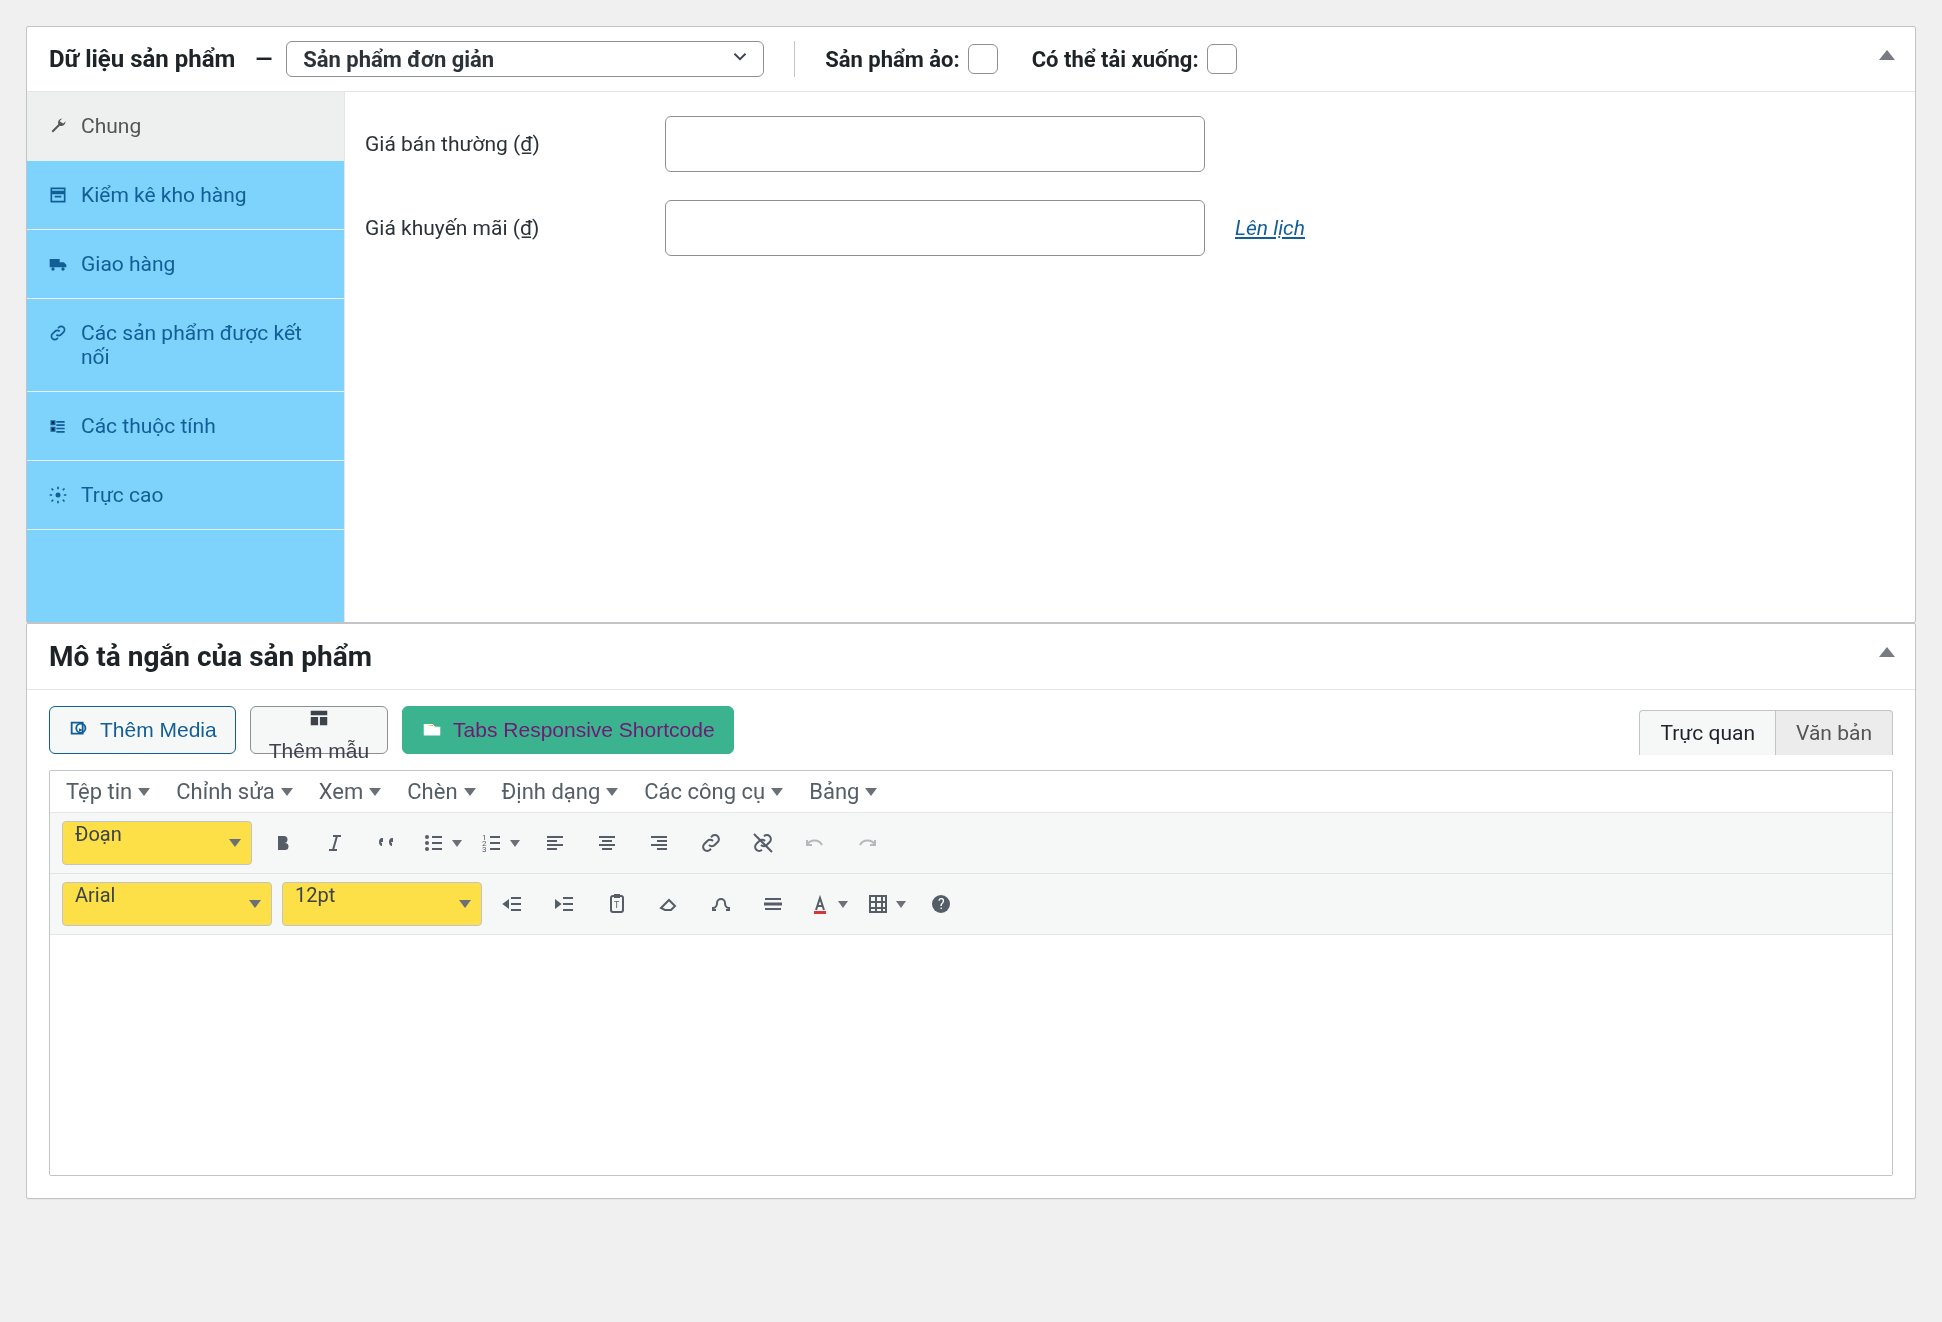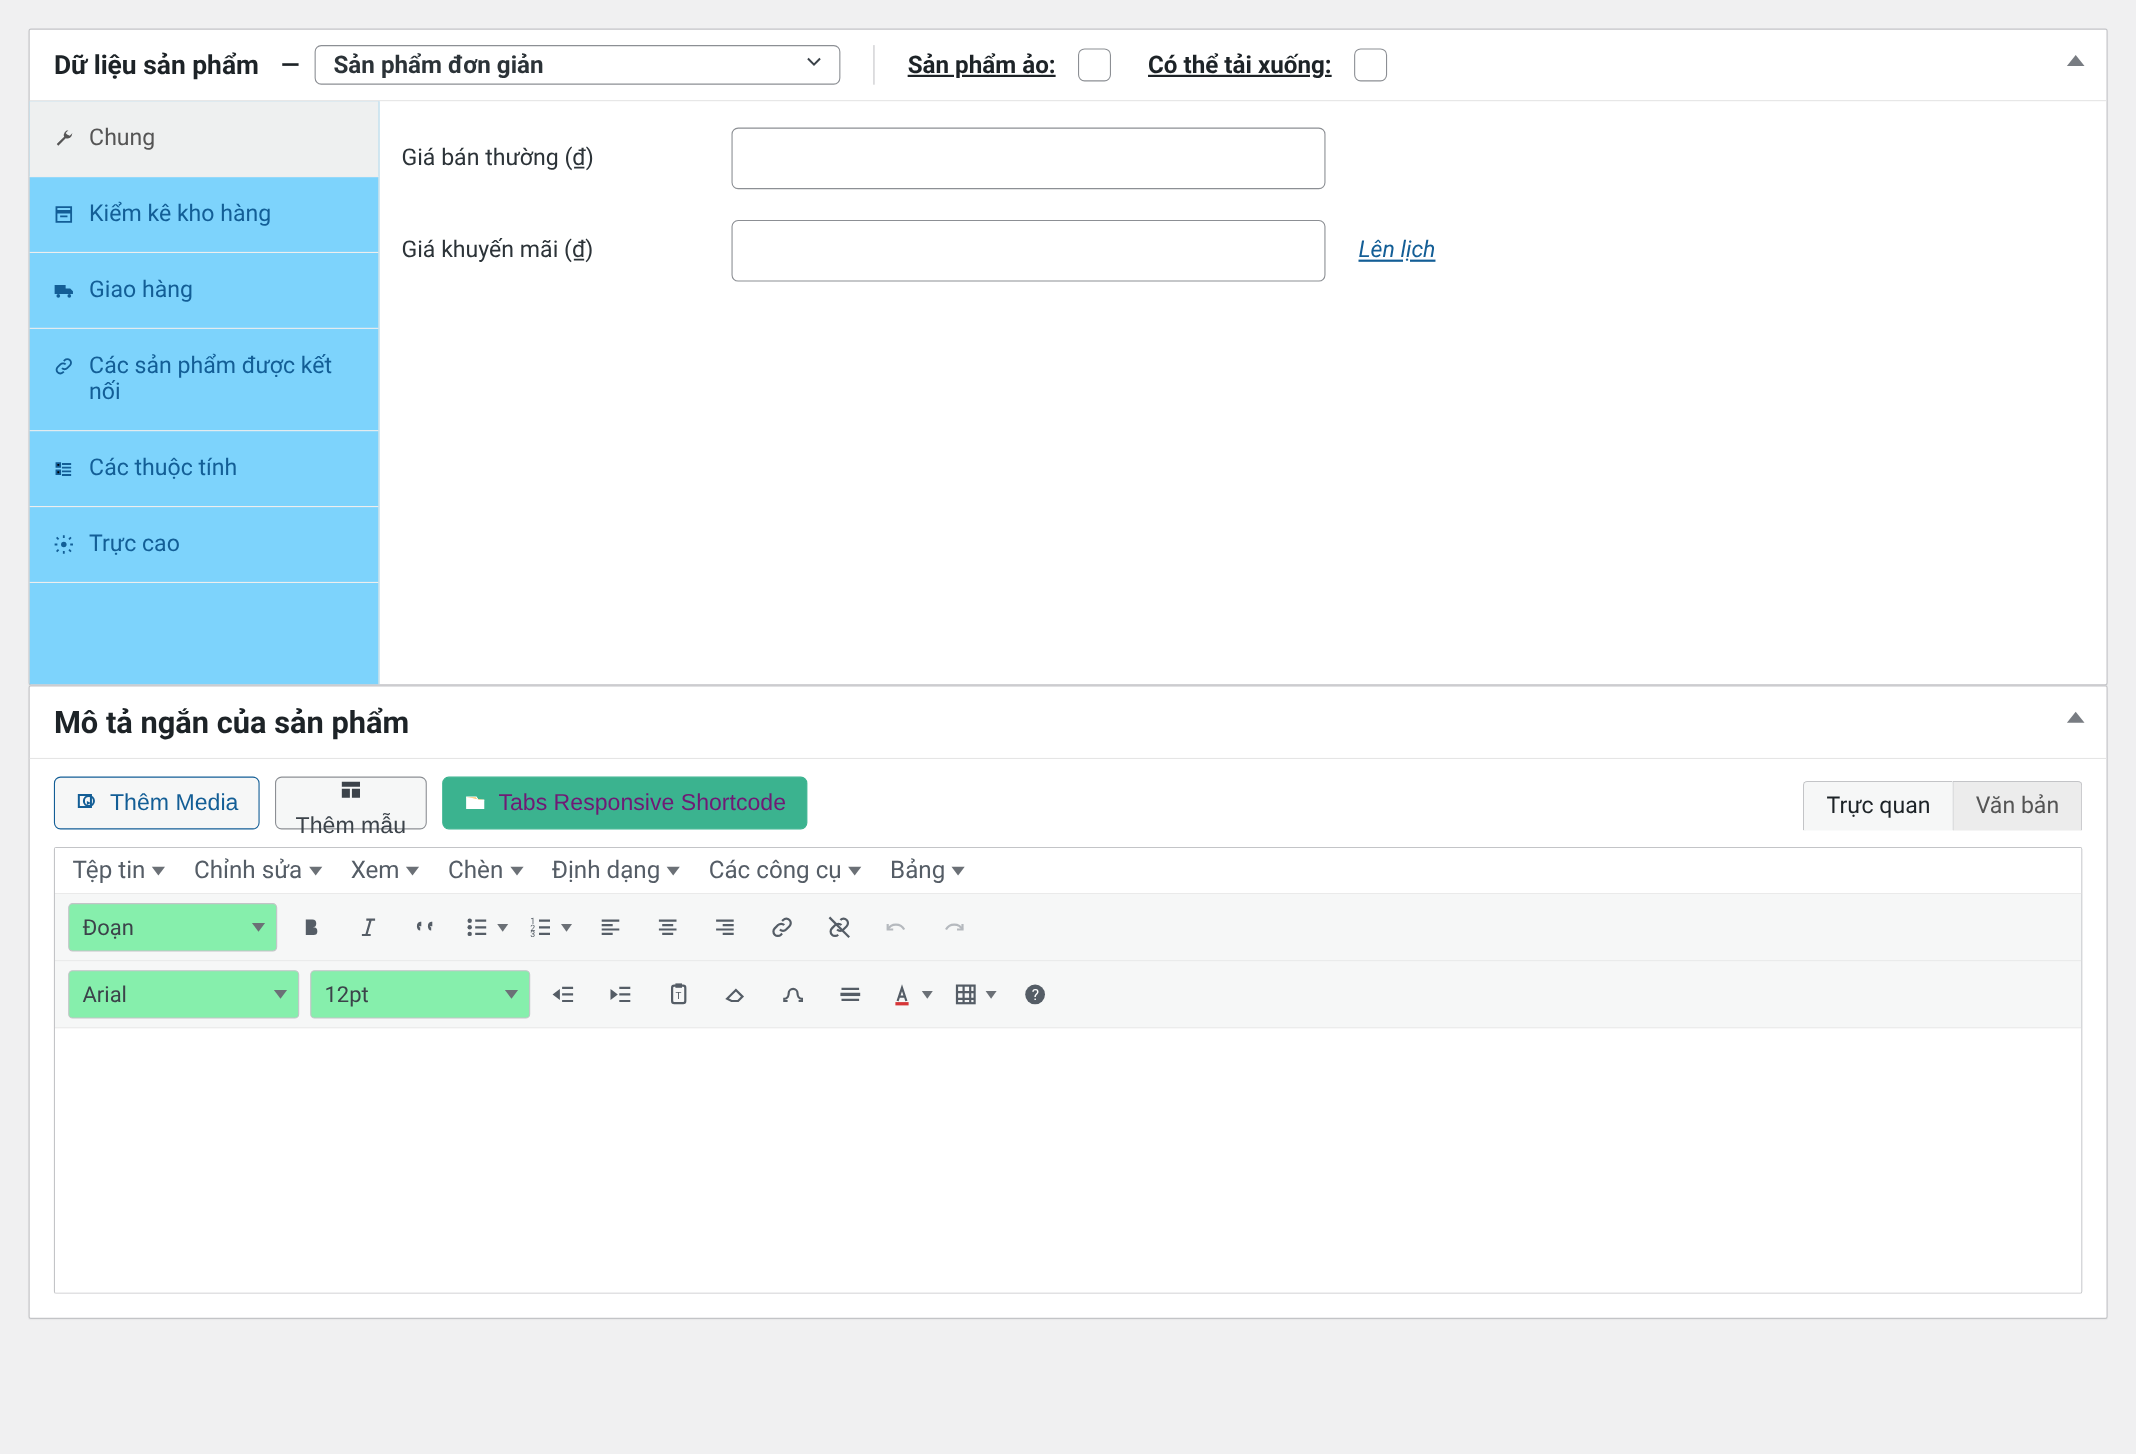--- a/index.html
+++ b/index.html
@@ -63,21 +63,21 @@
     cursor:pointer;
   }
   .product-type-select .chev {
     position:absolute; right:12px; top:50%; transform:translateY(-50%);
     color:#3c434a;
   }
   .chev svg { width:22px; height:22px; }
 
   .vline { width:1px; height:36px; background:#c3c4c7; margin: 0 16px; }
 
-  .checkbox-row { display:flex; align-items:center; gap:20px; font-weight:700; font-size:22px;text-decoration:underline; }
+  .checkbox-row { display:flex; align-items:center; gap:8px; font-weight:700; font-size:22px; }
   .wc-check {
     width:30px; height:30px; border:1px solid #8c8f94; border-radius:6px; background:#fff; display:inline-block;
   }
 
   
   .product-data-body { display:flex; min-height: 530px; }
   .wc-tabs {
     width: 318px;
     background:#7dd3fc;
     border-right:1px solid #e5e5e5;
@@ -161,22 +161,22 @@
   .mce-menu-item .dd {
     width:0;height:0;border-left:6px solid transparent;border-right:6px solid transparent;border-top:8px solid #6b7076;
   }
 
   .mce-toolbar {
     display:flex; align-items:center; gap:10px;
     padding:8px 12px; border-bottom:1px solid #e5e5e5; background:#f6f7f7;
     flex-wrap:wrap;
   }
   .mce-select {
-    height:44px; border:1px solid #c3c4c7; border-radius:4px; background:#86efac;
-    display:flex; align-items:center; padding:0 40px 0 12px; font-size:20px; color:#3c434a; position:relative; cursor:pointer;
+    height:44px; border:1px solid #c3c4c7; border-radius:4px; background:#fde047;
+    display:flex; padding:0 40px 0 12px; font-size:20px; color:#3c434a; position:relative; cursor:pointer;
   }
   .mce-select .dd {
     position:absolute; right:10px; top:50%; transform:translateY(-50%);
     width:0;height:0;border-left:6px solid transparent;border-right:6px solid transparent;border-top:8px solid #6b7076;
   }
   .w-format{ min-width:190px; }
   .w-font{ min-width:210px; }
   .w-size{ min-width:200px; }
 
   .mce-btn {

